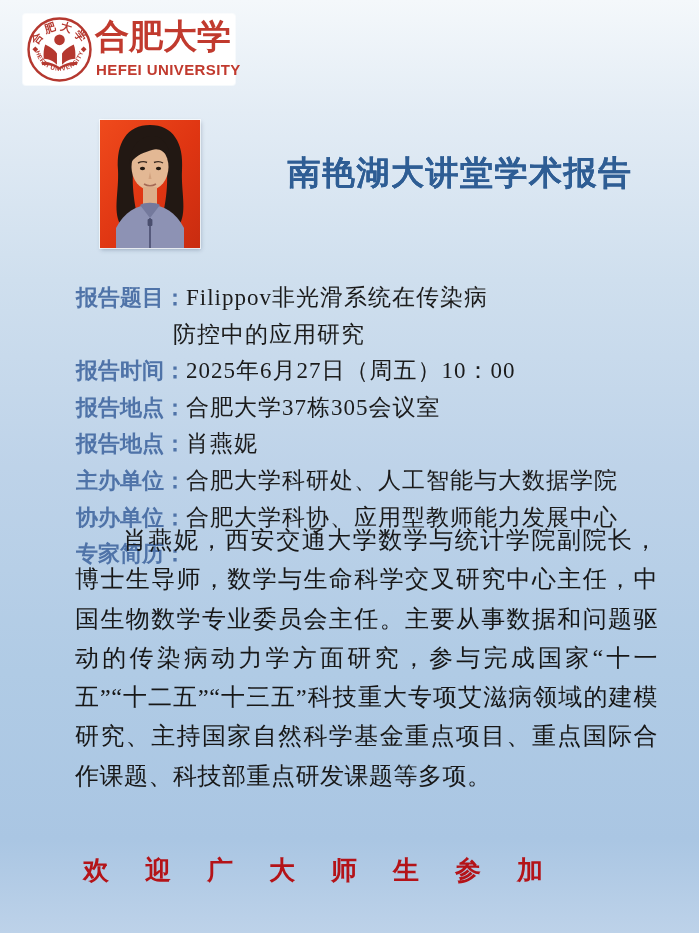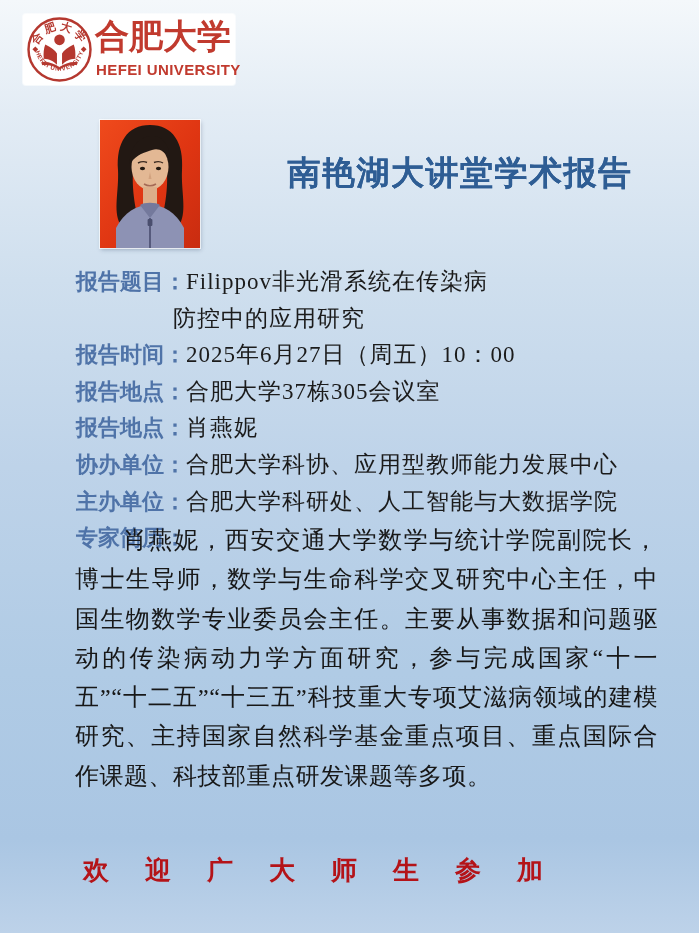--- a/index.html
+++ b/index.html
@@ -49,21 +49,21 @@
   
   .main-title{
     position:absolute;left:250px;top:151px;width:420px;
     font-size:33px;letter-spacing:1.5px;font-weight:bold;
     color:#2e5d94;white-space:nowrap;
     text-shadow:0 0 .4px #2e5d94;
     text-align:center;
   }
   
   .info{
-    position:absolute;left:76px;top:264px;width:590px;
+    position:absolute;left:76px;top:280px;width:590px;
   }
   .info-row{
     display:flex;align-items:flex-start;
     height:36.6px;line-height:36.6px;white-space:nowrap;
   }
   .info-label{
     flex:0 0 97px;
     font-size:22px;font-weight:bold;
     color:#4f73a8;letter-spacing:0px;
   }
@@ -168,26 +168,26 @@
     </div>
     <div class="info-row">
       <span class="info-label">报告地点：</span>
       <span class="info-value">合肥大学37栋305会议室</span>
     </div>
     <div class="info-row">
       <span class="info-label">报告地点：</span>
       <span class="info-value">肖燕妮</span>
     </div>
     <div class="info-row">
+      <span class="info-label">主办单位：</span>
+      <span class="info-value">合肥大学科研处、人工智能与大数据学院</span>
+    </div>
+    <div class="info-row">
       <span class="info-label">协办单位：</span>
       <span class="info-value">合肥大学科协、应用型教师能力发展中心</span>
-    </div>
-    <div class="info-row">
-      <span class="info-label">主办单位：</span>
-      <span class="info-value">合肥大学科研处、人工智能与大数据学院</span>
     </div>
     <div class="info-row">
       <span class="info-label">专家简历：</span>
       <span class="info-value"></span>
     </div>
   </div>
 
   <p class="bio">肖燕妮，西安交通大学数学与统计学院副院长，博士生导师，数学与生命科学交叉研究中心主任，中国生物数学专业委员会主任。主要从事数据和问题驱动的传染病动力学方面研究，参与完成国家“十一五”“十二五”“十三五”科技重大专项艾滋病领域的建模研究、主持国家自然科学基金重点项目、重点国际合作课题、科技部重点研发课题等多项。</p>
 
   <div class="welcome">欢迎广大师生参加</div>

